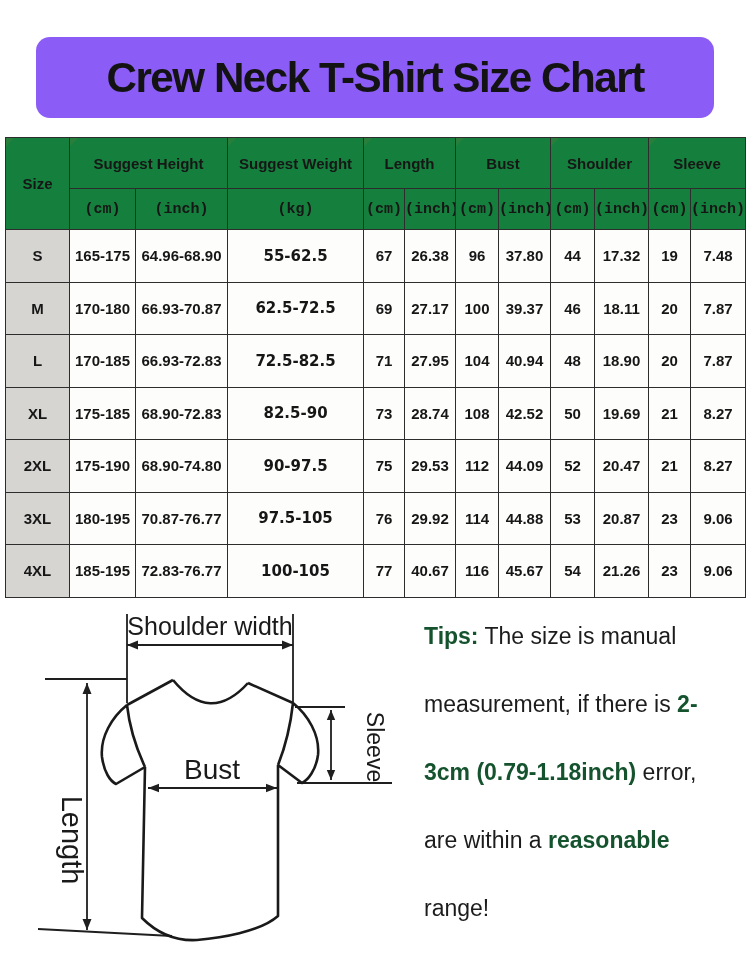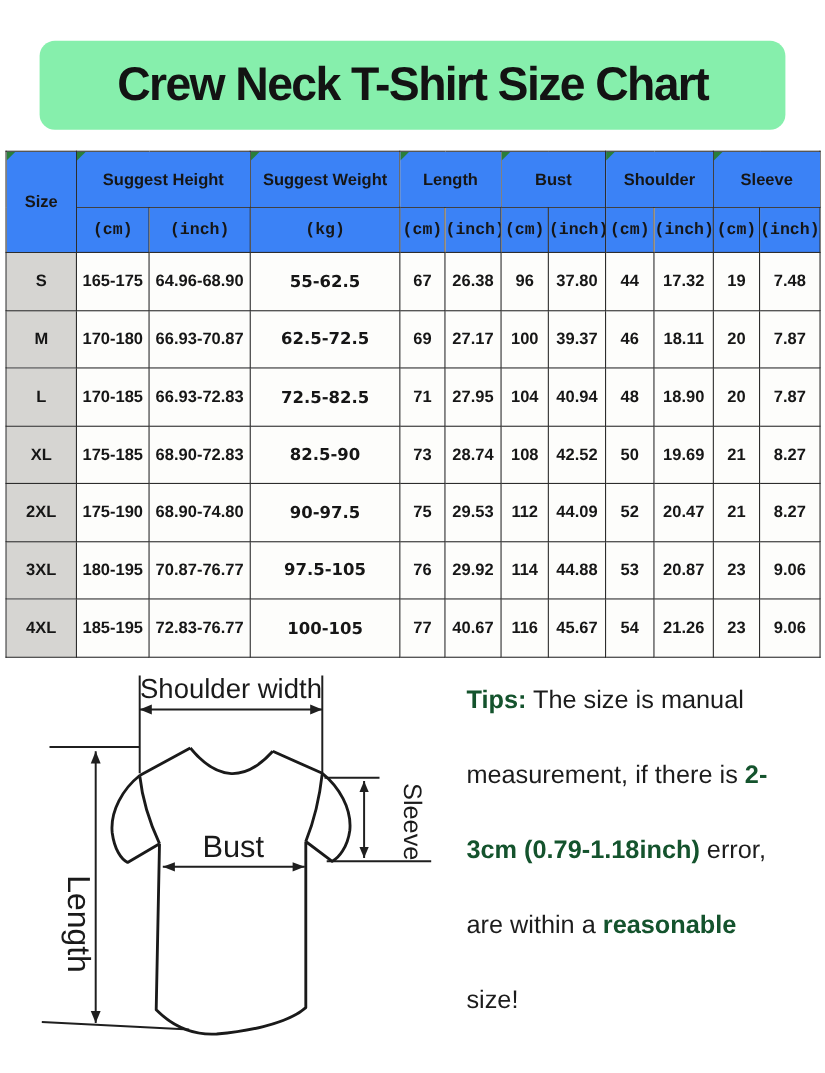--- a/index.html
+++ b/index.html
@@ -3,37 +3,37 @@
 <meta charset="utf-8">
 <style>
   html,body{margin:0;padding:0;}
   body{
     width:750px;height:975px;position:relative;overflow:hidden;
     background:#ffffff;font-family:"Liberation Sans",sans-serif;
   }
   
   .title-banner{
     position:absolute;left:36px;top:37px;width:678px;height:81px;
-    background:#86efac;border-radius:14px;
+    background:#8b5cf6;border-radius:14px;
     display:flex;align-items:center;justify-content:center;
   }
   .title-banner span{
     font-size:43px;font-weight:bold;color:#131313;
     letter-spacing:-1.5px;white-space:nowrap;transform:scaleX(.98);
   }
   
   table.size-table{
     position:absolute;left:5px;top:137px;width:740px;
     border-collapse:collapse;table-layout:fixed;
   }
   .size-table th,.size-table td{
     border:1.6px solid #2d2d2d;text-align:center;vertical-align:middle;
     padding:0;background:#fdfdfb;color:#161616;overflow:hidden;
   }
-  .size-table th{background:#3b82f6;font-size:15px;font-weight:bold;}
+  .size-table th{background:#15803d;font-size:15px;font-weight:bold;}
   .group-row th{height:50px;}
   .unit-row th{height:40px;font-family:Liberation Mono, monospace;}
   .size-table tbody td{height:51.5px;font-weight:bold;font-size:15px;}
   td.size-col{background:#d6d5d2;font-size:16px;}
   td.weight-col{font-weight:normal;font-size:21px;font-family:"DejaVu Sans",sans-serif;}
   .red{color:#14532d;}
   th.corner{position:relative;}
   th.corner::before{
     content:"";position:absolute;top:0;left:0;width:0;height:0;
     border-top:8px solid #2a7e3b;border-right:8px solid transparent;
@@ -229,15 +229,15 @@
     <text transform="translate(42,232) rotate(90)" font-size="29" text-anchor="middle">Length</text>
     <text transform="translate(347,139) rotate(90)" font-size="23" text-anchor="middle">Sleeve</text>
     <text x="192" y="171" font-size="28" text-anchor="middle">Bust</text>
   </svg>
 
   <div class="tips">
       <div class="tips-line"><span class="red">Tips:</span><span> The size is manual</span></div>
       <div class="tips-line"><span>measurement, if there is </span><span class="red">2-</span></div>
       <div class="tips-line"><span class="red">3cm (0.79-1.18inch)</span><span> error,</span></div>
       <div class="tips-line"><span>are within a </span><span class="red">reasonable</span></div>
-      <div class="tips-line"><span>size!</span></div>
+      <div class="tips-line"><span>range!</span></div>
     </div>
 </div>
 
 </body></html>

